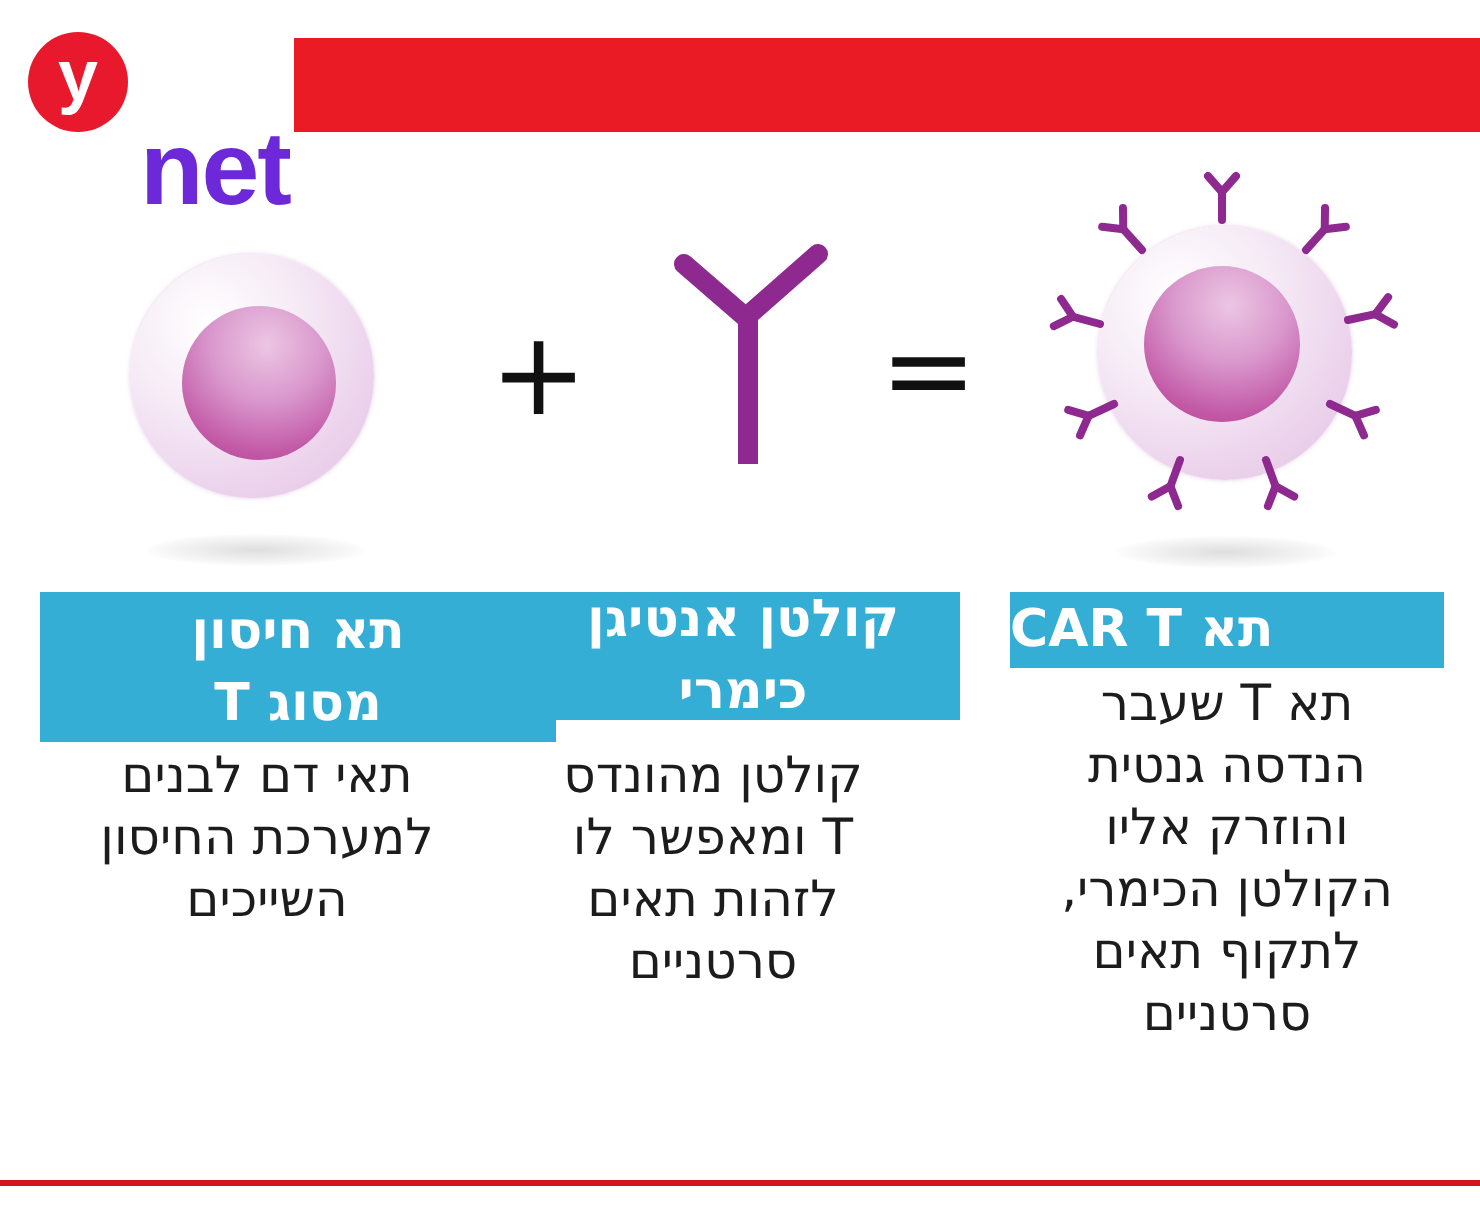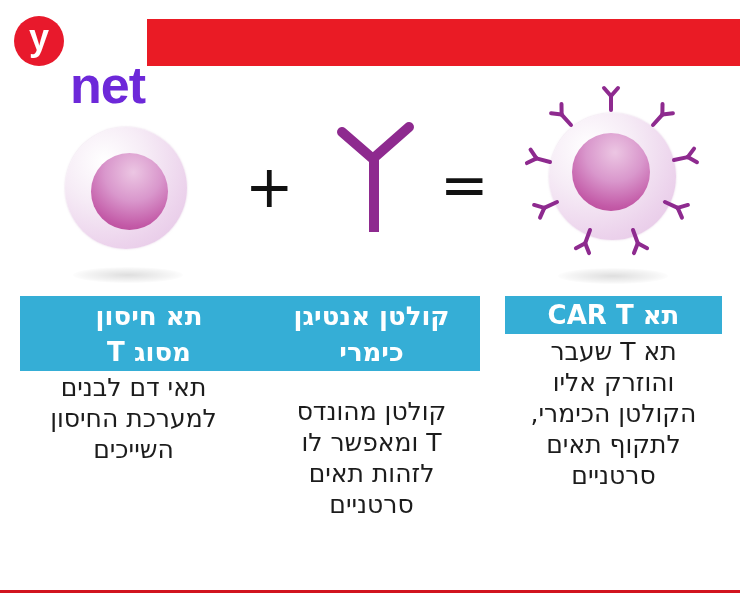--- a/index.html
+++ b/index.html
@@ -102,40 +102,41 @@
     <use href="#ab" transform="translate(155,122) rotate(115)"></use>
     <use href="#ab" transform="translate(80,150) rotate(-160)"></use>
     <use href="#ab" transform="translate(123,150) rotate(160)"></use>
   </svg>
 </div>
 
 <div class="label-box" style="left:20px; top:296px; width:258px; height:75px;">
   <div>תא חיסון</div>
   <div>מסוג T</div>
 </div>
-<div class="label-box" style="left:263px; top:296px; width:217px; height:75px;">
+<div class="label-box" style="left:263px; top:296px; width:217px; height:64px;">
   <div>קולטן אנטיגן</div>
   <div>כימרי</div>
 </div>
-<div class="label-box" style="left:505px; top:296px; width:217px; height:38px;">
+<div class="label-box" style="left:505px; top:296px; width:217px; height:38px;align-items:flex-end;">
   <div>תא CAR T</div>
 </div>
 
 <div class="desc" style="left:20px; top:372px; width:227px;">
   <div>תאי דם לבנים</div>
   <div>למערכת החיסון</div>
   <div>השייכים</div>
 </div>
-<div class="desc" style="left:258px; top:372px; width:227px;margin-top:24px;">
+<div class="desc" style="left:243px; top:372px; width:227px;">
   <div>קולטן מהונדס</div>
   <div>T ומאפשר לו</div>
   <div>לזהות תאים</div>
   <div>סרטניים</div>
 </div>
 <div class="desc" style="left:500px; top:336px; width:227px;">
   <div>תא T שעבר</div>
+  <div>הנדסה גנטית</div>
   <div>והוזרק אליו</div>
   <div>הקולטן הכימרי,</div>
   <div>לתקוף תאים</div>
   <div>סרטניים</div>
 </div>
 
 <div class="bottom-line"></div>
 
 </body></html>

